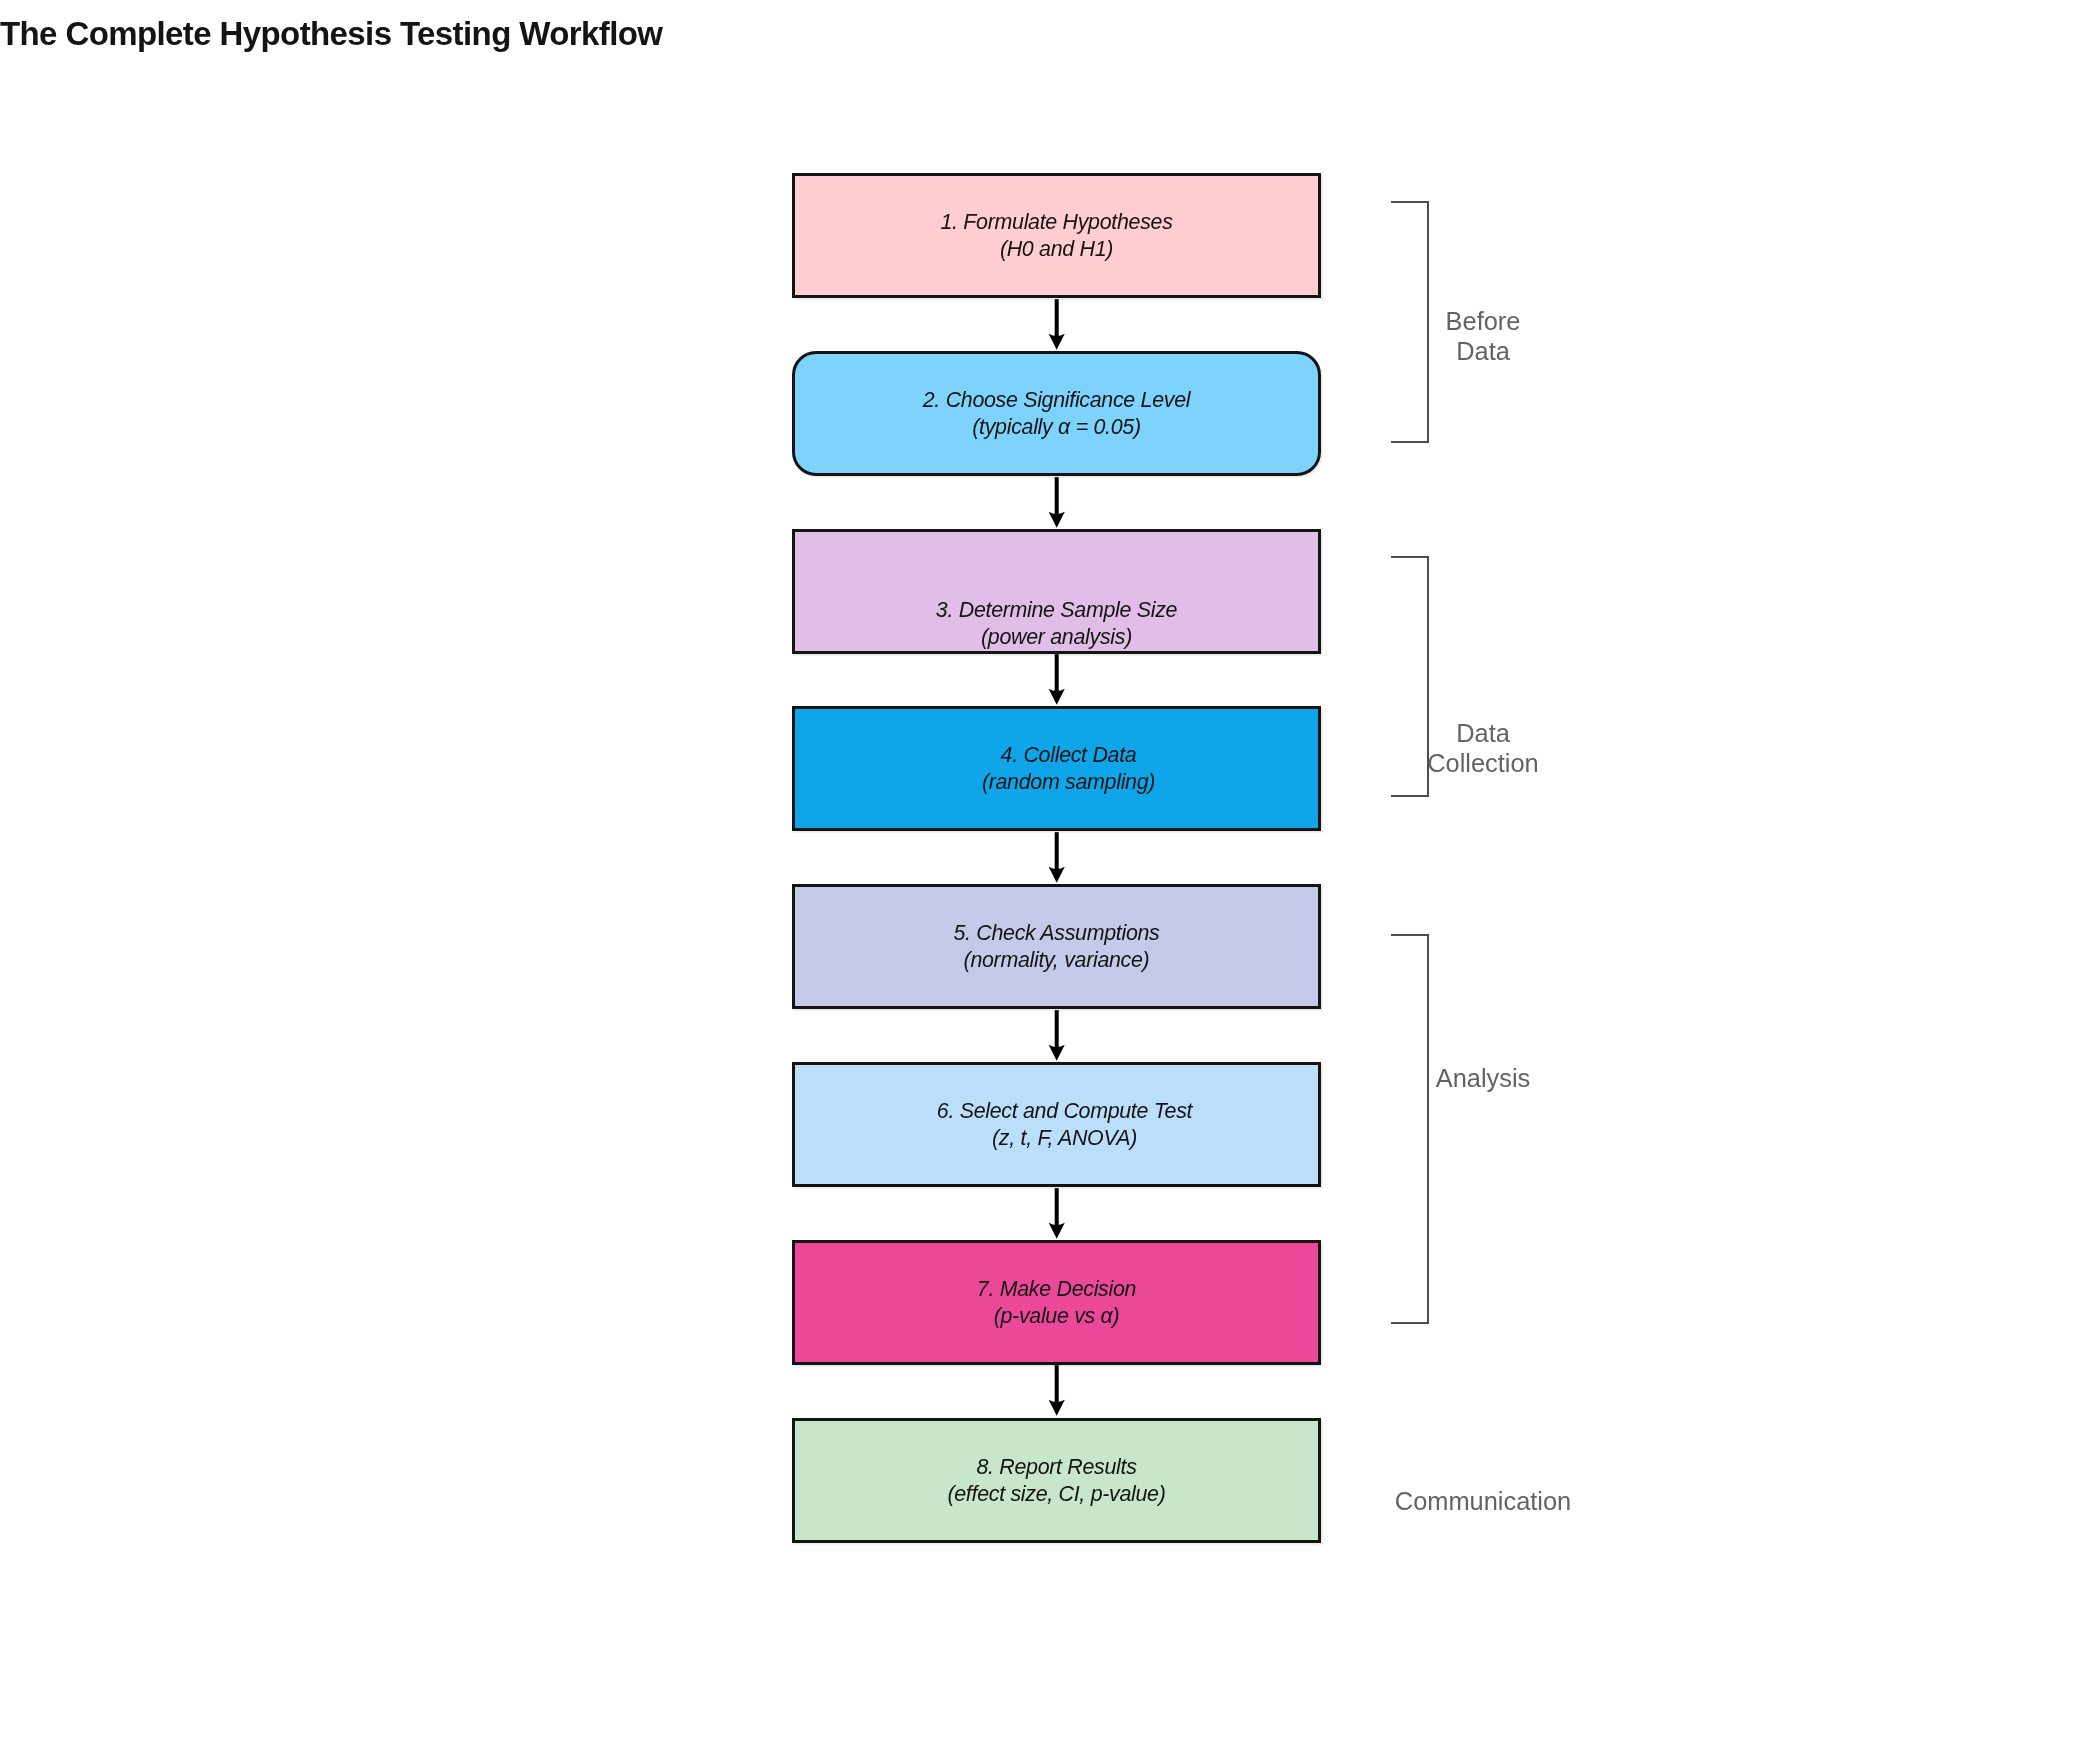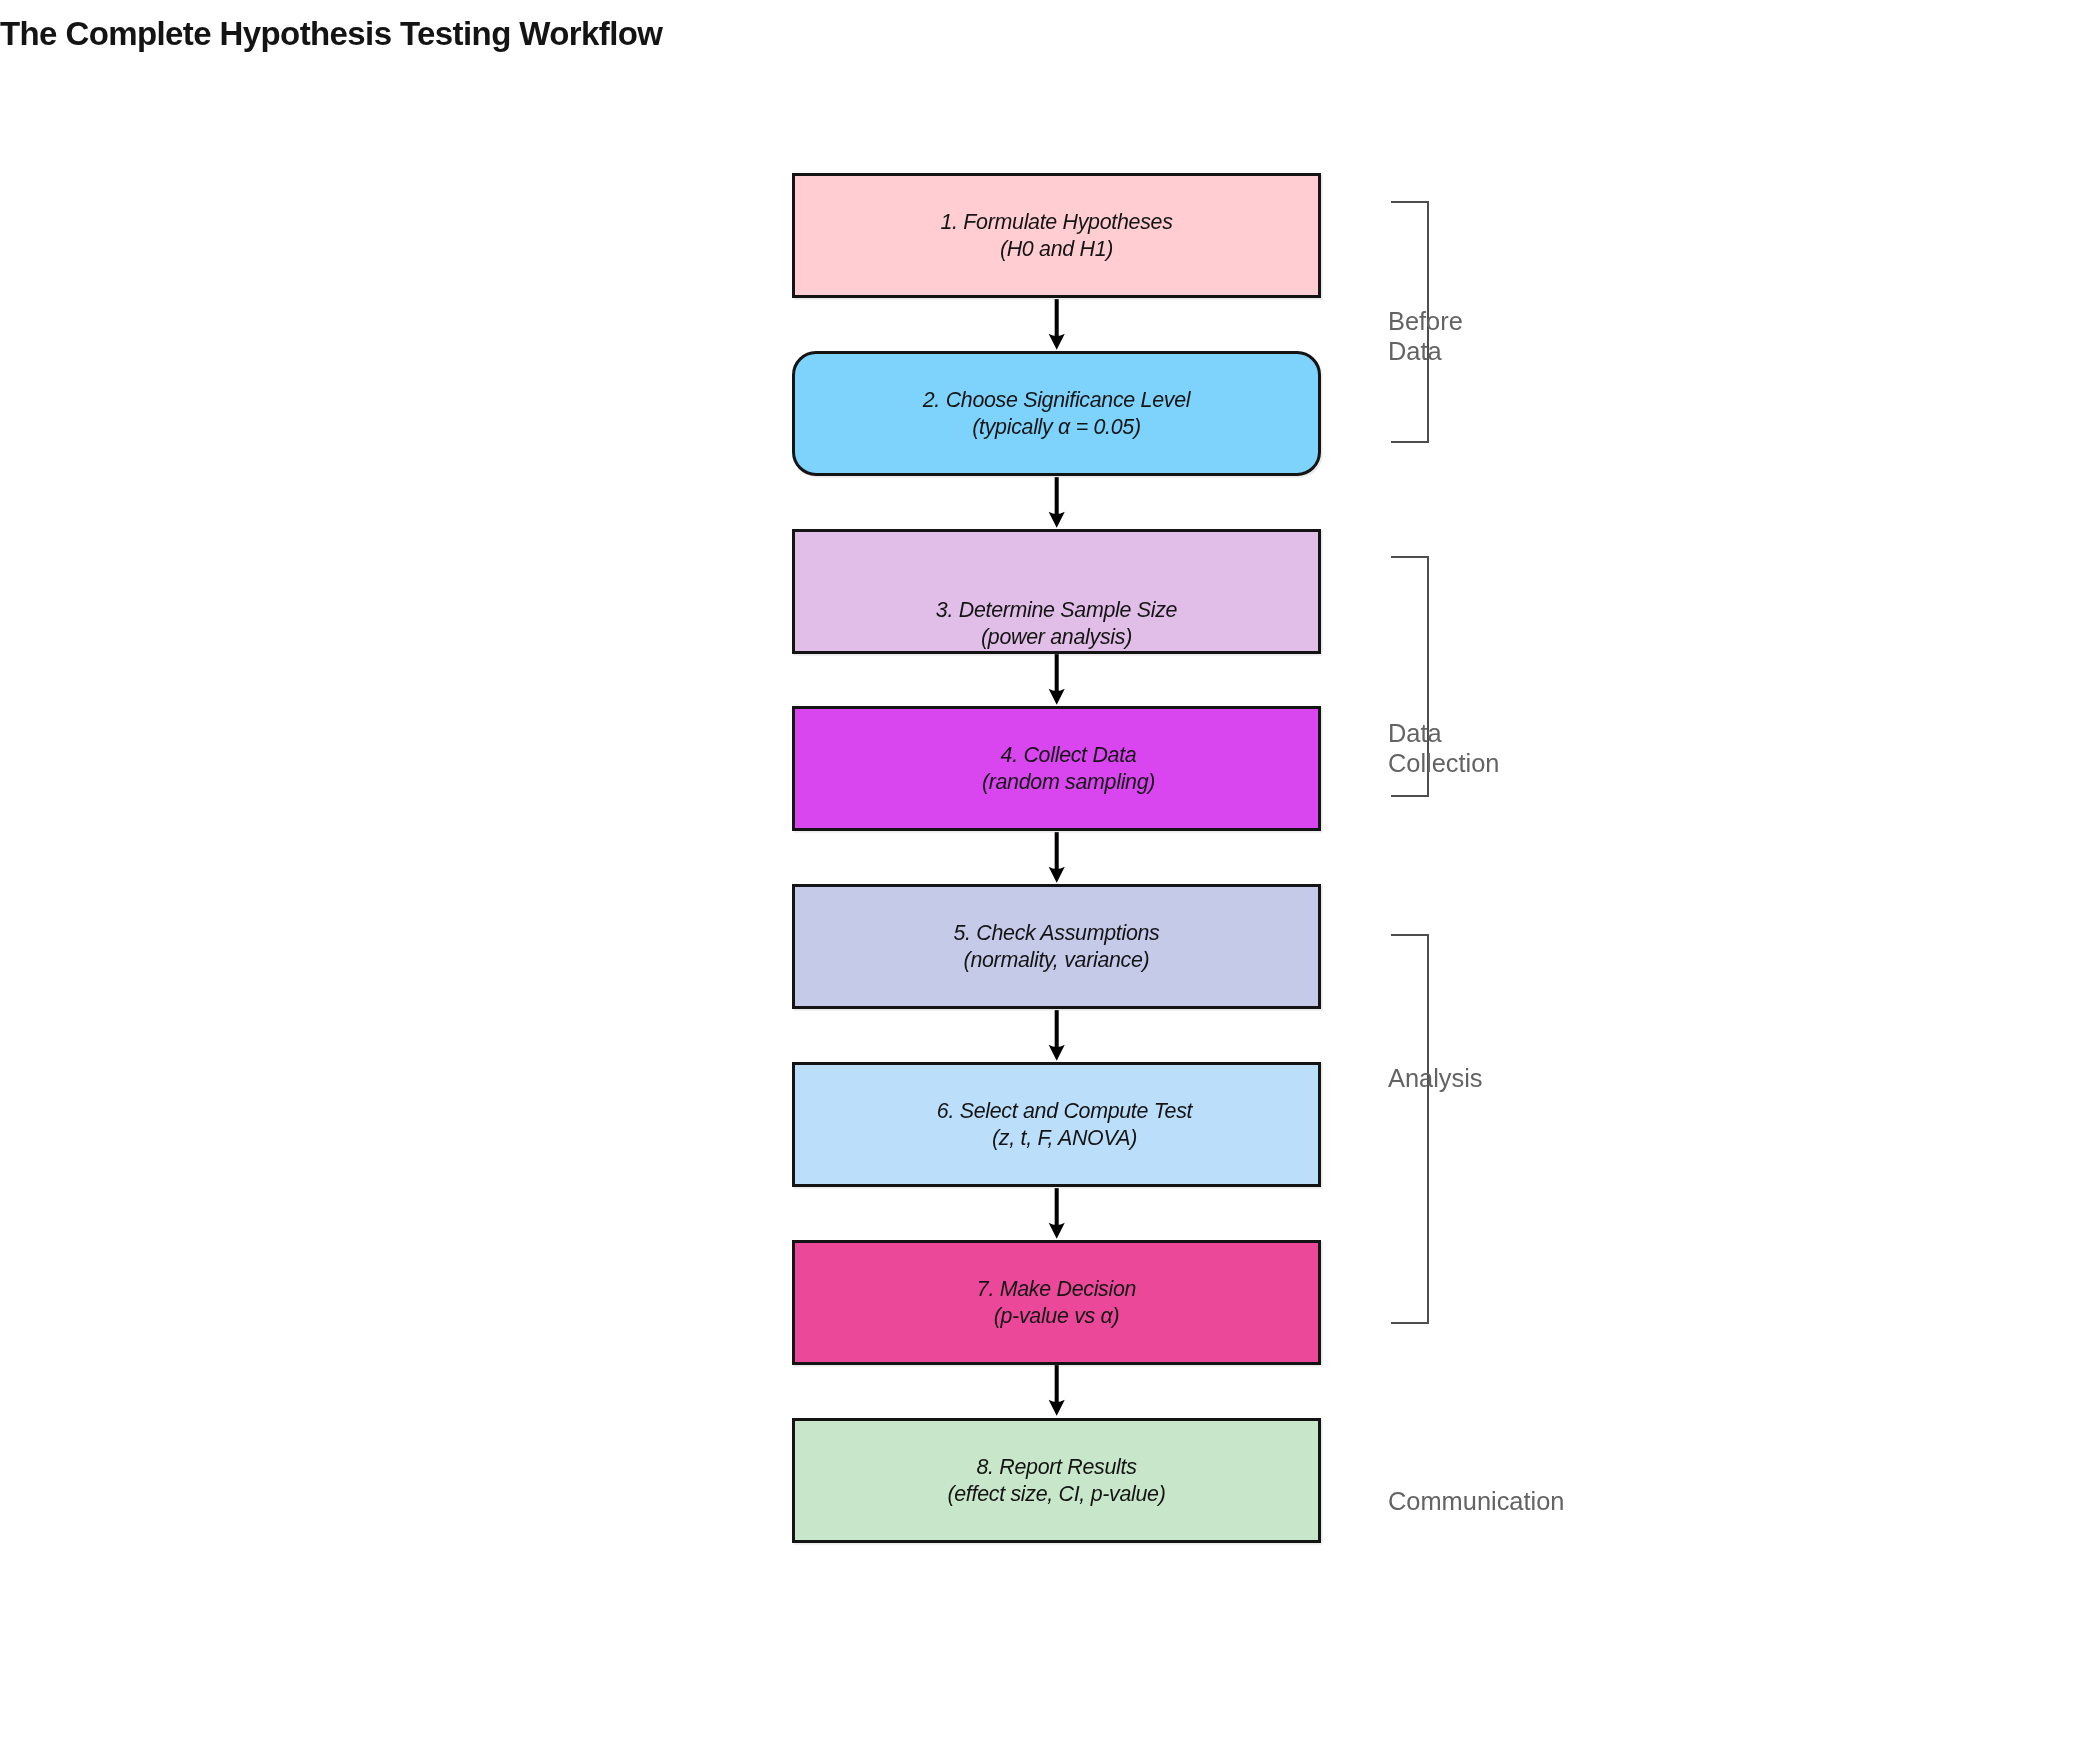--- a/index.html
+++ b/index.html
@@ -57,21 +57,21 @@
     box-sizing: border-box;
     border-top: 2.9px solid var(--bracket, #4d4d4d);
     border-right: 2.9px solid var(--bracket, #4d4d4d);
     border-bottom: 2.9px solid var(--bracket, #4d4d4d);
   }
   .section-label {
     position: absolute;
     left: 1388px;
     width: 190px;
     transform: translateY(-50%);
-    text-align: left;
+    text-align: center;
     font-size: 25.4px;
     line-height: 30px;
     color: var(--section-label, #636363);
   }
   .section-label span { display: block; }
 </style>
 </head>
 <body>
 
 <div class="canvas" id="canvas" style="--bg: #ffffff; --box-border: #141414; --box-text: #141414; --bracket: #4d4d4d; --section-label: #636363;">
@@ -82,21 +82,21 @@
         <span>(H0 and H1)</span>
       </div>
       <div class="step" style="top: 351px; background: #7dd3fc; border-radius: 24px;">
         <span>2. Choose Significance Level</span>
         <span>(typically α = 0.05)</span>
       </div>
       <div class="step" style="top: 529px; background: rgb(225, 190, 231); justify-content: flex-end;">
         <span>3. Determine Sample Size</span>
         <span>(power analysis)</span>
       </div>
-      <div class="step" style="top: 706px; background: #d946ef; padding-left: 24px;">
+      <div class="step" style="top: 706px; background: #0ea5e9; padding-left: 24px;">
         <span>4. Collect Data</span>
         <span>(random sampling)</span>
       </div>
       <div class="step" style="top: 884px; background: rgb(197, 202, 233);">
         <span>5. Check Assumptions</span>
         <span>(normality, variance)</span>
       </div>
       <div class="step" style="top: 1062px; background: rgb(187, 222, 251); padding-left: 16px;">
         <span>6. Select and Compute Test</span>
         <span>(z, t, F, ANOVA)</span>

